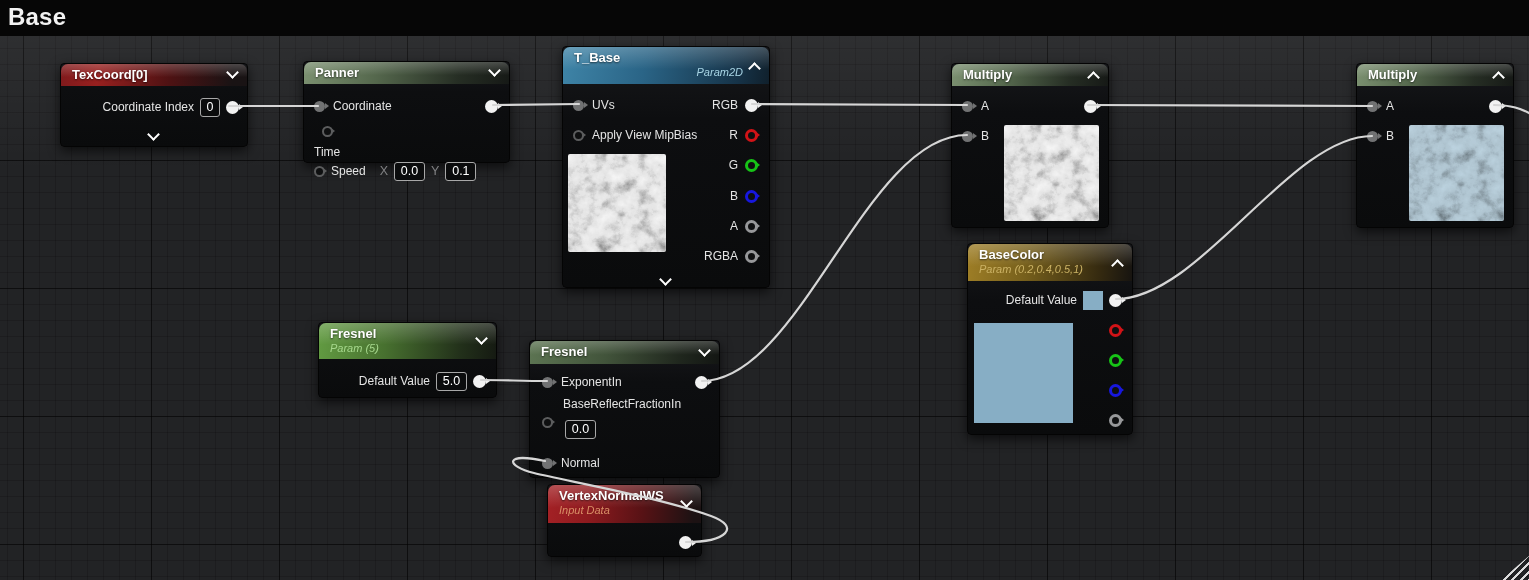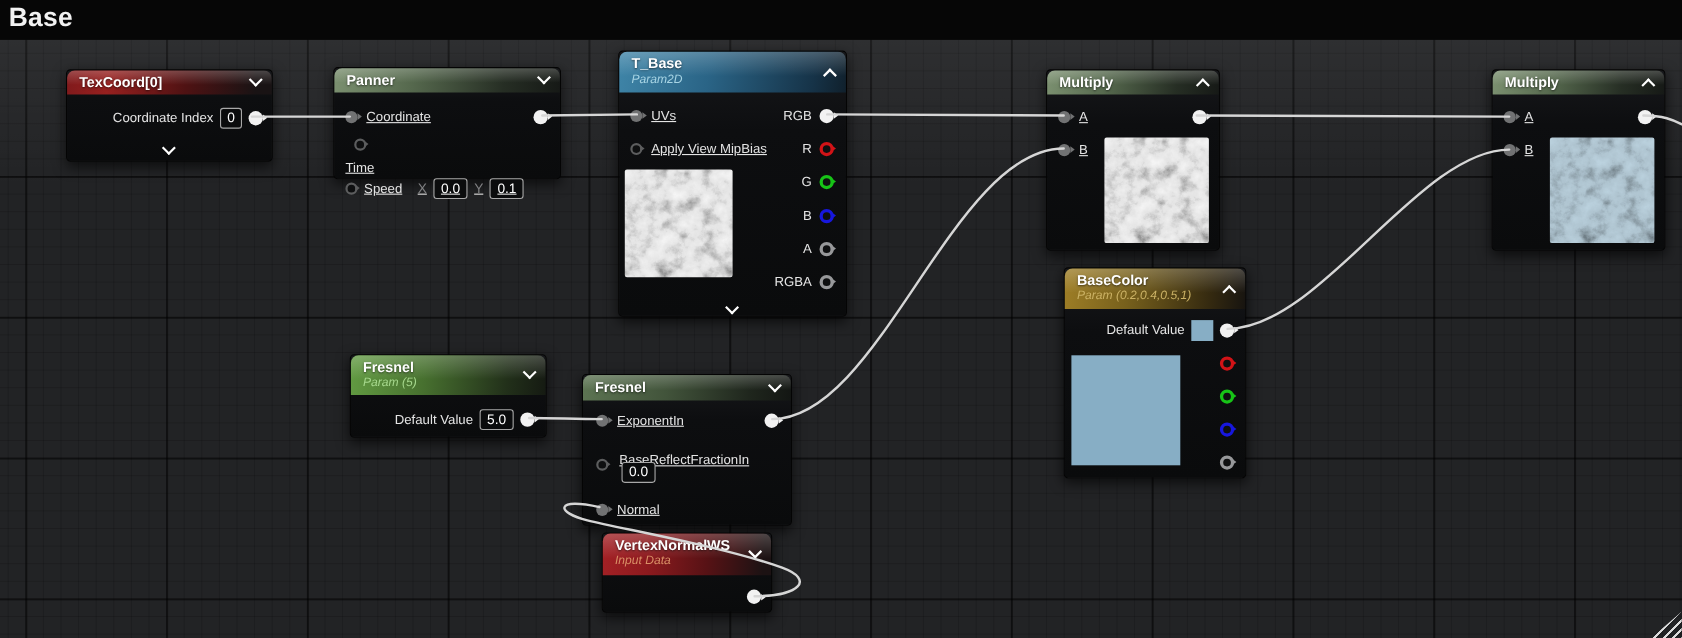--- a/index.html
+++ b/index.html
@@ -50,35 +50,35 @@
   }
   .hdr-title { position:relative; font-size:13px; font-weight:bold; color:#fff; line-height:16px; text-shadow:0 1px 2px rgba(0,0,0,.6); white-space:nowrap; }
   .hdr-sub   { position:relative; font-size:11px; font-style:italic; line-height:13px; white-space:nowrap; }
   .hdr-red    { background:linear-gradient(95deg,#801a1c 0%,#97201f 20%,#4f1213 58%,#191314 92%); }
   .hdr-red2   { background:linear-gradient(95deg,#a42125 0%,#8c1a1e 28%,#571215 62%,#1c1213 95%); }
   .hdr-green  { background:linear-gradient(95deg,#7b9070 0%,#55684d 35%,#262e24 75%,#16191 6 100%); }
   .hdr-blue   { background:linear-gradient(100deg,#3f85a8 0%,#2a6486 40%,#163348 85%,#10202c 100%); }
   .hdr-gold   { background:linear-gradient(95deg,#9e7e26 0%,#77601c 35%,#352a10 80%,#171410 100%); }
   .hdr-green2 { background:linear-gradient(95deg,#629b42 0%,#47702f 38%,#22301a 80%,#151a12 100%); }
   .hdr-green3 { background:linear-gradient(95deg,#5c7452 0%,#42543b 40%,#1f261d 80%,#131613 100%); }
-  .sub-blue  { color:#a7d4e4; } .sub-gold { color:#cbb265; }
+  .sub-blue  { color:#a7d4e4;text-align:right; } .sub-gold { color:#cbb265; }
   .sub-green { color:#a6d88d; } .sub-red  { color:#d98f66; }
   
   .chev { position:absolute; width:9px; height:9px; border-left:2.5px solid #fff; border-bottom:2.5px solid #fff; z-index:2; }
   .chev.down { transform:rotate(-45deg); }
   .chev.up   { transform:rotate(135deg); }
   .hdr .chev { right:10px; top:50%; margin-top:-7px; }
   .hdr .chev.down { margin-top:-7px; }
   .hdr .chev.up { margin-top:-2px; }
   
   .row, .rowR {
     position:absolute; height:20px; display:flex; align-items:center;
     font-size:12px; color:#e4e4e4; white-space:nowrap;
   }
-  .row { left:0; padding-left:10px; gap:8px;text-decoration:underline; }
+  .row { left:0; padding-left:10px; gap:8px; }
   .rowR { right:0; justify-content:flex-end; padding-right:11px; gap:7px; }
   .pin { position:relative; flex:none; width:11px; height:11px; border-radius:50%; background:#717273; color:#717273; }
   .pin::after { content:""; position:absolute; left:11px; top:2.5px;
     border-left:4px solid currentColor; border-top:3px solid transparent; border-bottom:3px solid transparent; }
   .pin.hollow { width:11px; height:11px; background:#0e0f10; border:2.5px solid #5c5d5e; color:#5c5d5e; }
   .pin.hollow::after { left:7px; top:0px; }
   .pin.out { width:13px; height:13px; background:#f2f2f2; color:#f2f2f2; }
   .pin.out::after { left:13px; top:3.5px; }
   .pin.ring { width:13px; height:13px; background:#0e0f10; border:3.5px solid; }
   .pin.ring::after { left:7.5px; top:0px; }
@@ -311,21 +311,21 @@
       <div class="hdr-title">Fresnel</div>
       <span class="chev down"></span>
     </div>
     <div class="row" style="top:31px; padding-left:12px;">
       <span class="pin"></span>
       <span class="lbl">ExponentIn</span>
     </div>
     <div class="rowR" style="top:31px;">
         <span class="pin out"></span>
       </div>
-    <div class="row" style="top:67px; padding-left:33px;">
+    <div class="row" style="top:53px; padding-left:33px;">
       <span class="lbl">BaseReflectFractionIn</span>
     </div>
     <span class="pin hollow" style="position:absolute; left:12px; top:76px;"></span>
     <span class="valbox" style="position:absolute; left:35px; top:79px; min-width:31px;">0.0</span>
     <div class="row" style="top:112px; padding-left:12px;">
       <span class="pin"></span>
       <span class="lbl">Normal</span>
     </div>
   </div>
 

